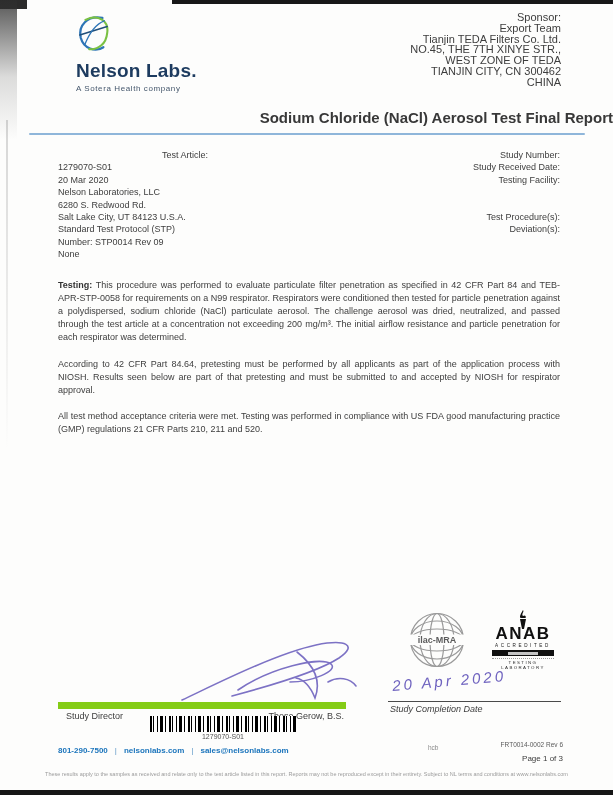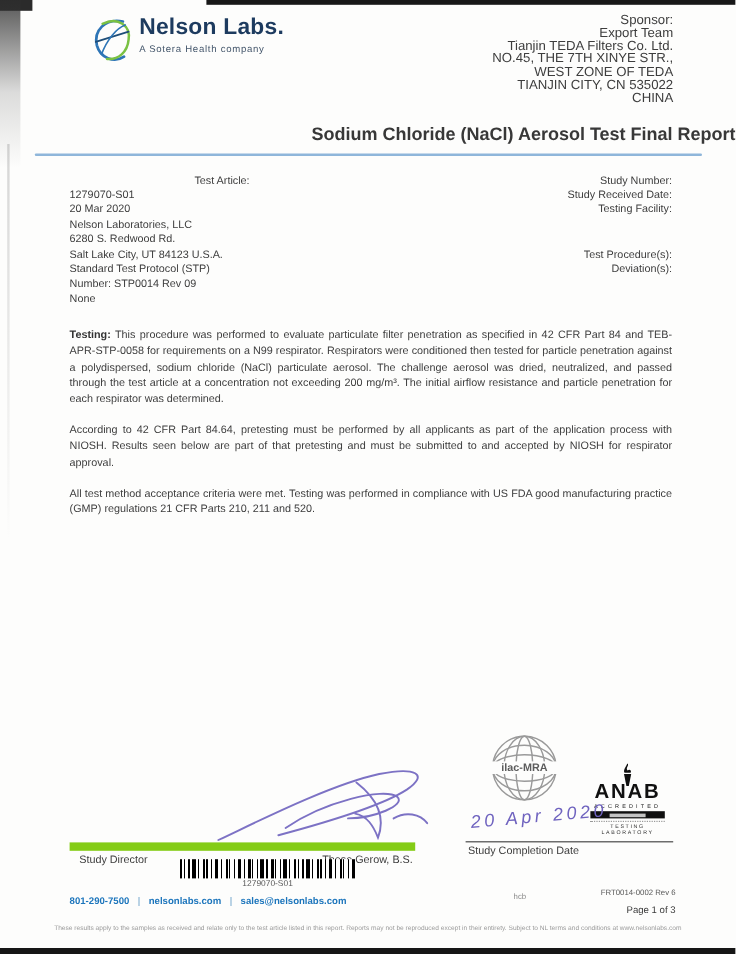--- a/index.html
+++ b/index.html
@@ -17,21 +17,21 @@
   .edge-top    { position: absolute; top: 0; left: 172px; right: 0; height: 4px; background: #181818; }
   .edge-corner { position: absolute; top: 0; left: 0; width: 27px; height: 9px; background: #2b2b2b; }
   .edge-corner-fade { position: absolute; top: 0; left: 0; width: 17px; height: 140px;
     background: linear-gradient(to bottom, rgba(45,45,45,.8), rgba(120,120,120,.25) 55%, rgba(200,200,200,0)); }
   .edge-left   { position: absolute; top: 120px; left: 6px; width: 2px; height: 330px;
     background: linear-gradient(to bottom, rgba(140,140,140,.35), rgba(200,200,200,0)); }
   .edge-bottom { position: absolute; bottom: 0; left: 0; right: 0; height: 5px; background: #161616; }
 
   
   .header { display: flex; justify-content: space-between; padding: 12px 52px 0 76px; }
-  .logo { display: flex; align-items: flex-start; gap: 6px; }
+  .logo { display: flex; align-items: flex-start; gap: 6px; flex-direction: column; }
   .logo-icon { margin-top: 2px; }
   .logo-name { font-size: 19px; font-weight: bold; color: #1d3b5f; letter-spacing: .2px; }
   .logo-tagline { font-size: 8px; color: #44566b; letter-spacing: .6px; margin-top: 2px; }
   .sponsor { text-align: right; font-size: 11px; line-height: 10.8px; color: #3d3d3d; }
 
   
   .title { text-align: right; font-size: 15px; font-weight: bold; color: #383838; margin-top: 16px; }
   .title-rule { width: 556px; height: 2px; background: #8fb6da; margin: 7px auto 0 auto; border-radius: 1px; }
 
   
@@ -39,34 +39,34 @@
     font-size: 9px; line-height: 12.4px; }
   .details .lab { text-align: right; }
 
   
   .para { margin: 18px 53px 0 58px; font-size: 9px; line-height: 13.2px; text-align: justify; color: #3d3d3d; }
   .para + .para { margin-top: 13px; }
   .para b { color: #333; }
 
   
   .ilac { position: absolute; left: 408px; top: 611px; }
-  .anab { position: absolute; left: 480px; top: 636px; width: 86px; text-align: center; }
+  .anab { position: absolute; left: 480px; top: 610px; width: 86px; text-align: center; }
   .anab-name { font-size: 17px; font-weight: bold; letter-spacing: 1.5px; color: #101010; line-height: 16px; }
   .anab-acc { font-size: 4.6px; letter-spacing: 2.6px; color: #1a1a1a; margin-top: 1px; }
   .anab-bar { width: 62px; height: 6px; background: #101010; margin: 2px auto 1px auto; }
   .anab-bar span { display: block; width: 30px; height: 3px; background: #c4c4c4; margin: 0 auto; position: relative; top: 1.5px; }
   .anab-testing { font-size: 4.4px; letter-spacing: 1.4px; color: #2e2e2e; border-top: 1px dotted #999; width: 62px; margin: 2px auto 0 auto; padding-top: 1px; }
   .torch { display: block; margin: 0 auto -4px auto; }
 
   
   .sig-scrawl { position: absolute; left: 178px; top: 638px; }
   .hand-date { position: absolute; left: 392px; top: 672px; font-size: 15px; font-style: italic;
     color: #6f63bf; letter-spacing: 3px; transform: rotate(-5deg); white-space: nowrap; }
   .sigline1 { position: absolute; left: 58px; top: 702px; width: 288px; border-top: 7px solid #84cc16; }
-  .sigline2 { position: absolute; left: 388px; top: 701px; width: 173px; border-top: 1px solid #4a4a4a; }
+  .sigline2 { position: absolute; left: 388px; top: 701px; width: 173px; border-top: 1px solid #4a4a4a; font-style: italic; }
   .sig-labels { display: flex; justify-content: space-between; font-size: 9px; color: #3d3d3d; padding: 2px 2px 0 8px; }
   .sigline2 .sig-labels { padding-left: 2px; justify-content: flex-start; }
 
   
   .barcode-wrap { position: absolute; left: 150px; top: 716px; width: 146px; text-align: center; }
   .barcode { height: 16px; width: 146px;
     background: repeating-linear-gradient(90deg,
       #000 0 2px, #fff 2px 3px, #000 3px 4px, #fff 4px 7px, #000 7px 8px,
       #fff 8px 10px, #000 10px 13px, #fff 13px 15px, #000 15px 16px, #fff 16px 19px); }
   .barcode-label { font-size: 7px; color: #555; margin-top: 1px; }
@@ -106,21 +106,21 @@
         <div class="logo-name">Nelson Labs.</div>
         <div class="logo-tagline">A Sotera Health company</div>
       </div>
     </div>
     <div class="sponsor">
       <div>Sponsor:</div>
       <div>Export Team</div>
       <div>Tianjin TEDA Filters Co. Ltd.</div>
       <div>NO.45, THE 7TH XINYE STR.,</div>
       <div>WEST ZONE OF TEDA</div>
-      <div>TIANJIN CITY, CN 535022</div>
+      <div>TIANJIN CITY, CN 300462</div>
       <div>CHINA</div>
     </div>
   </div>
 
   <div class="title">Sodium Chloride (NaCl) Aerosol Test Final Report</div>
   <div class="title-rule"></div>
 
   <div class="details">
     <div class="lab">Test Article:</div>
     <div class="lab">Study Number:</div>

